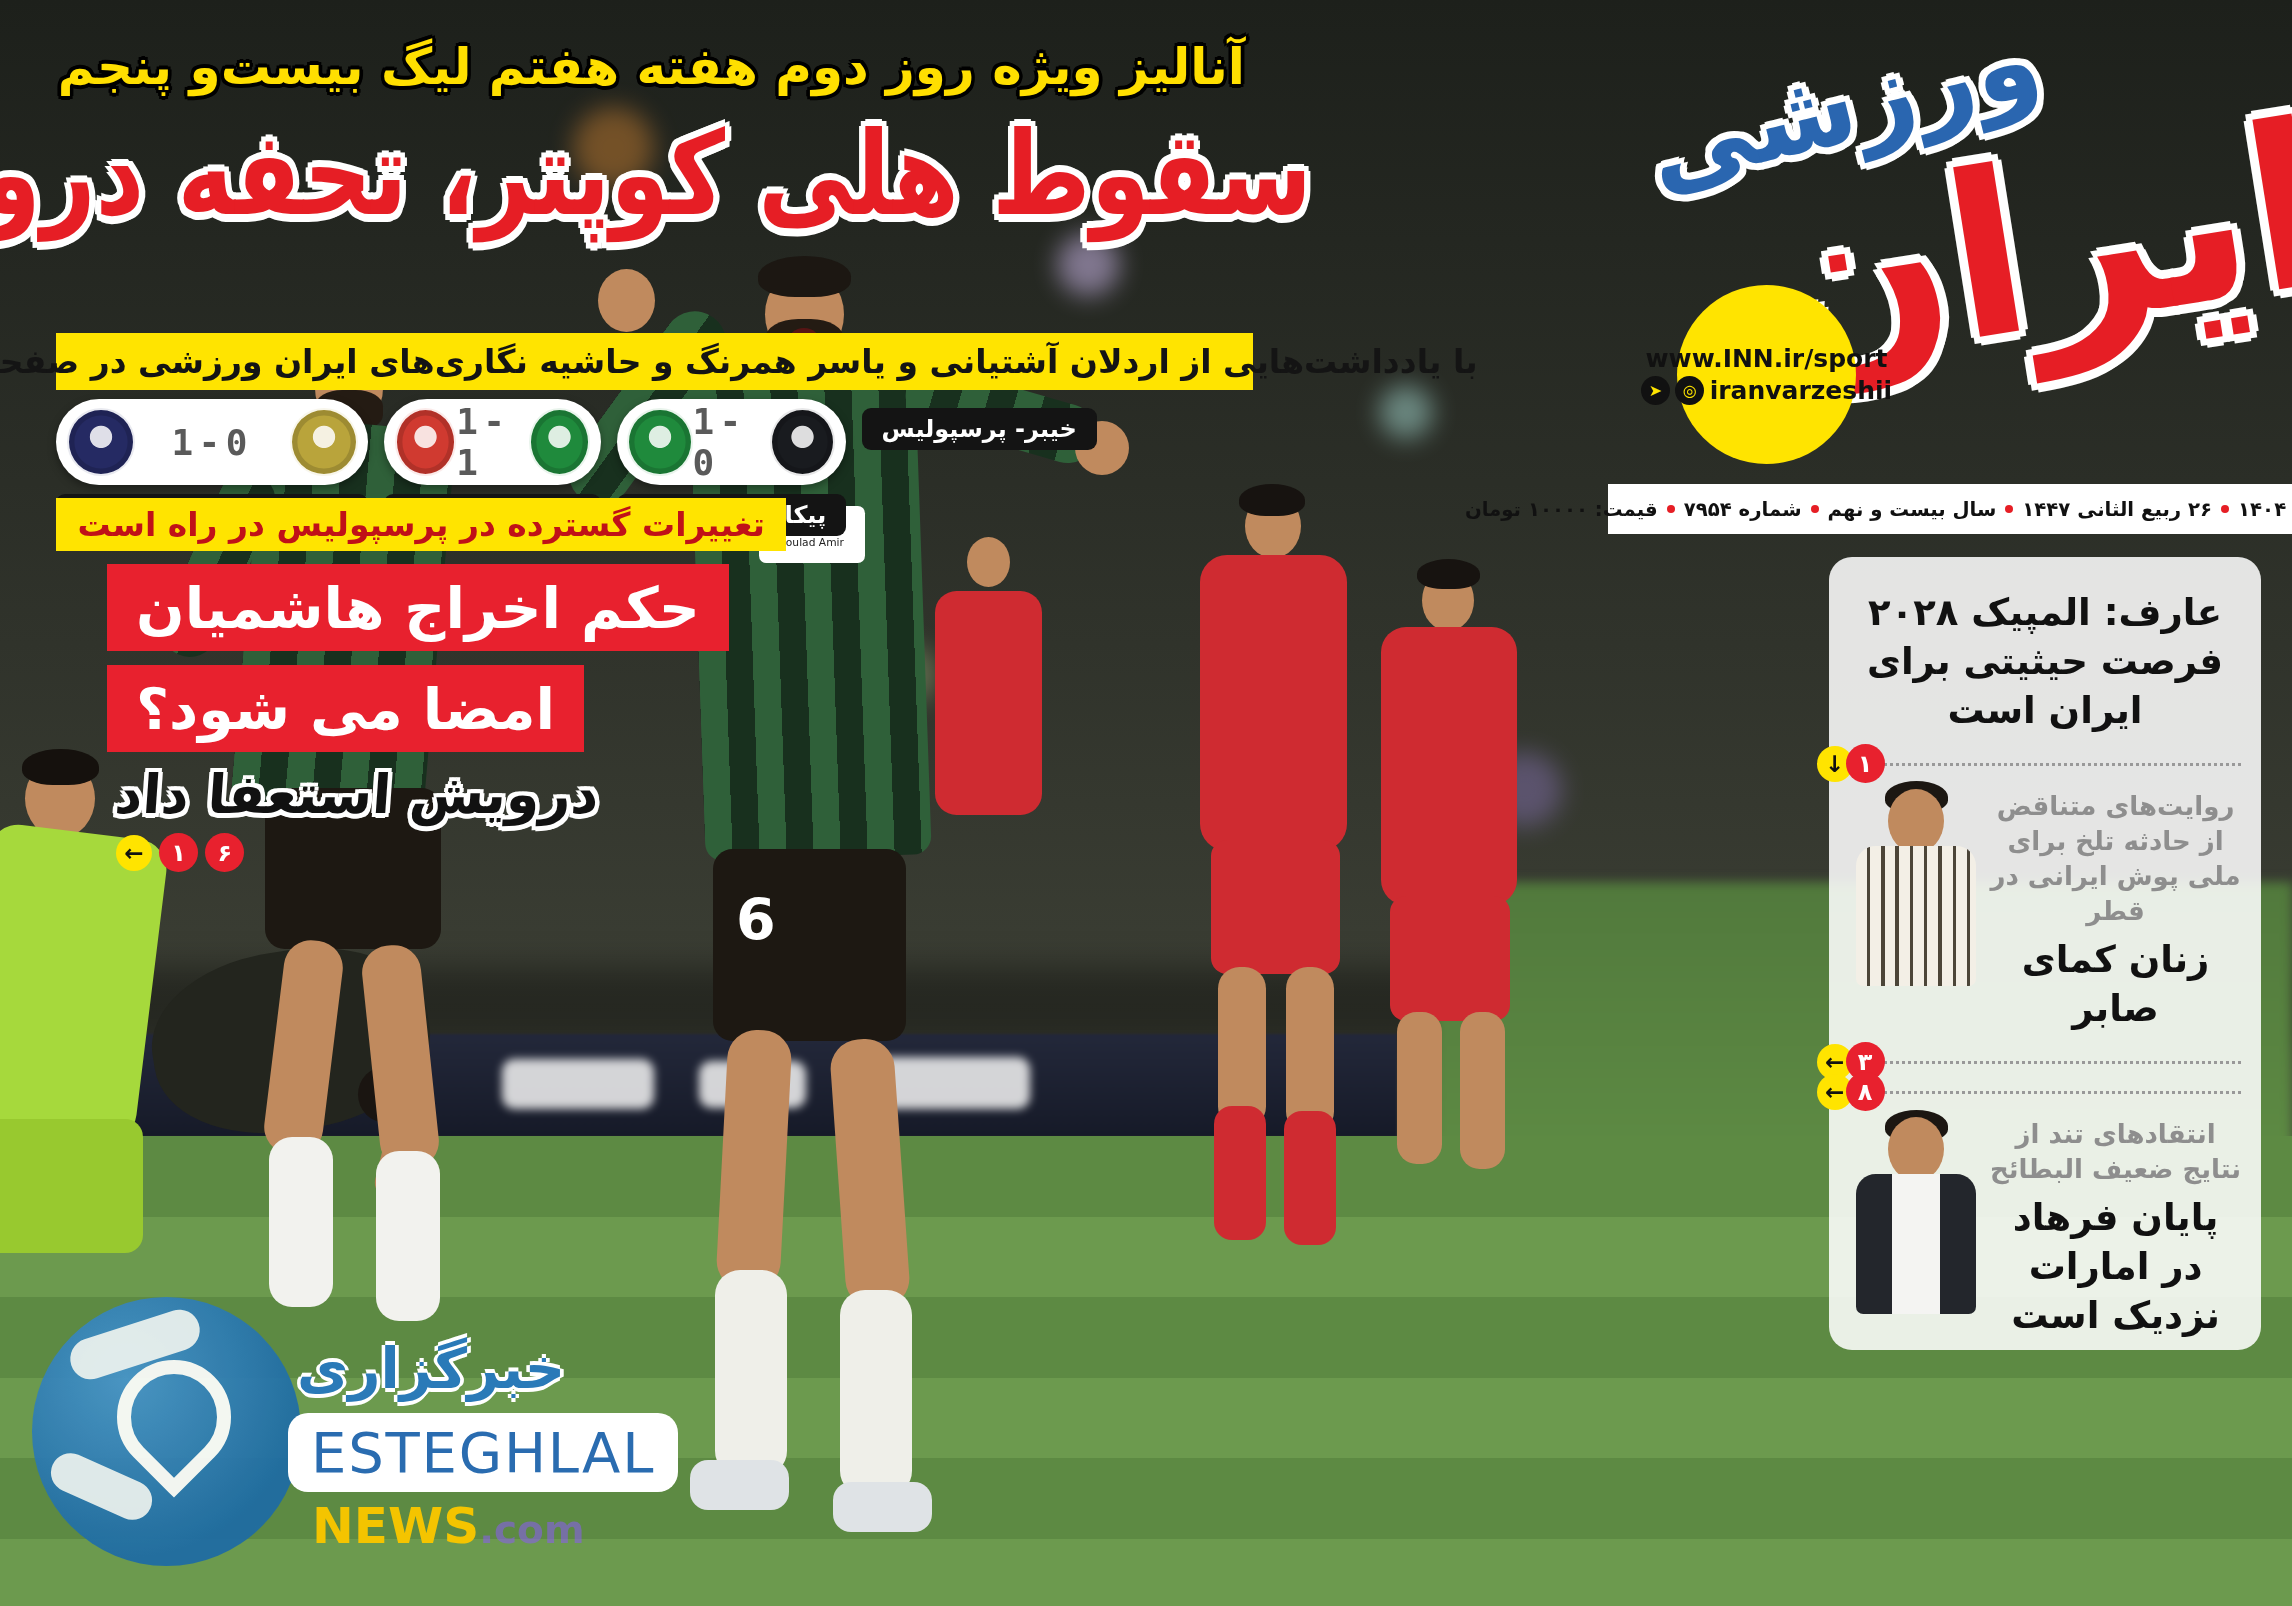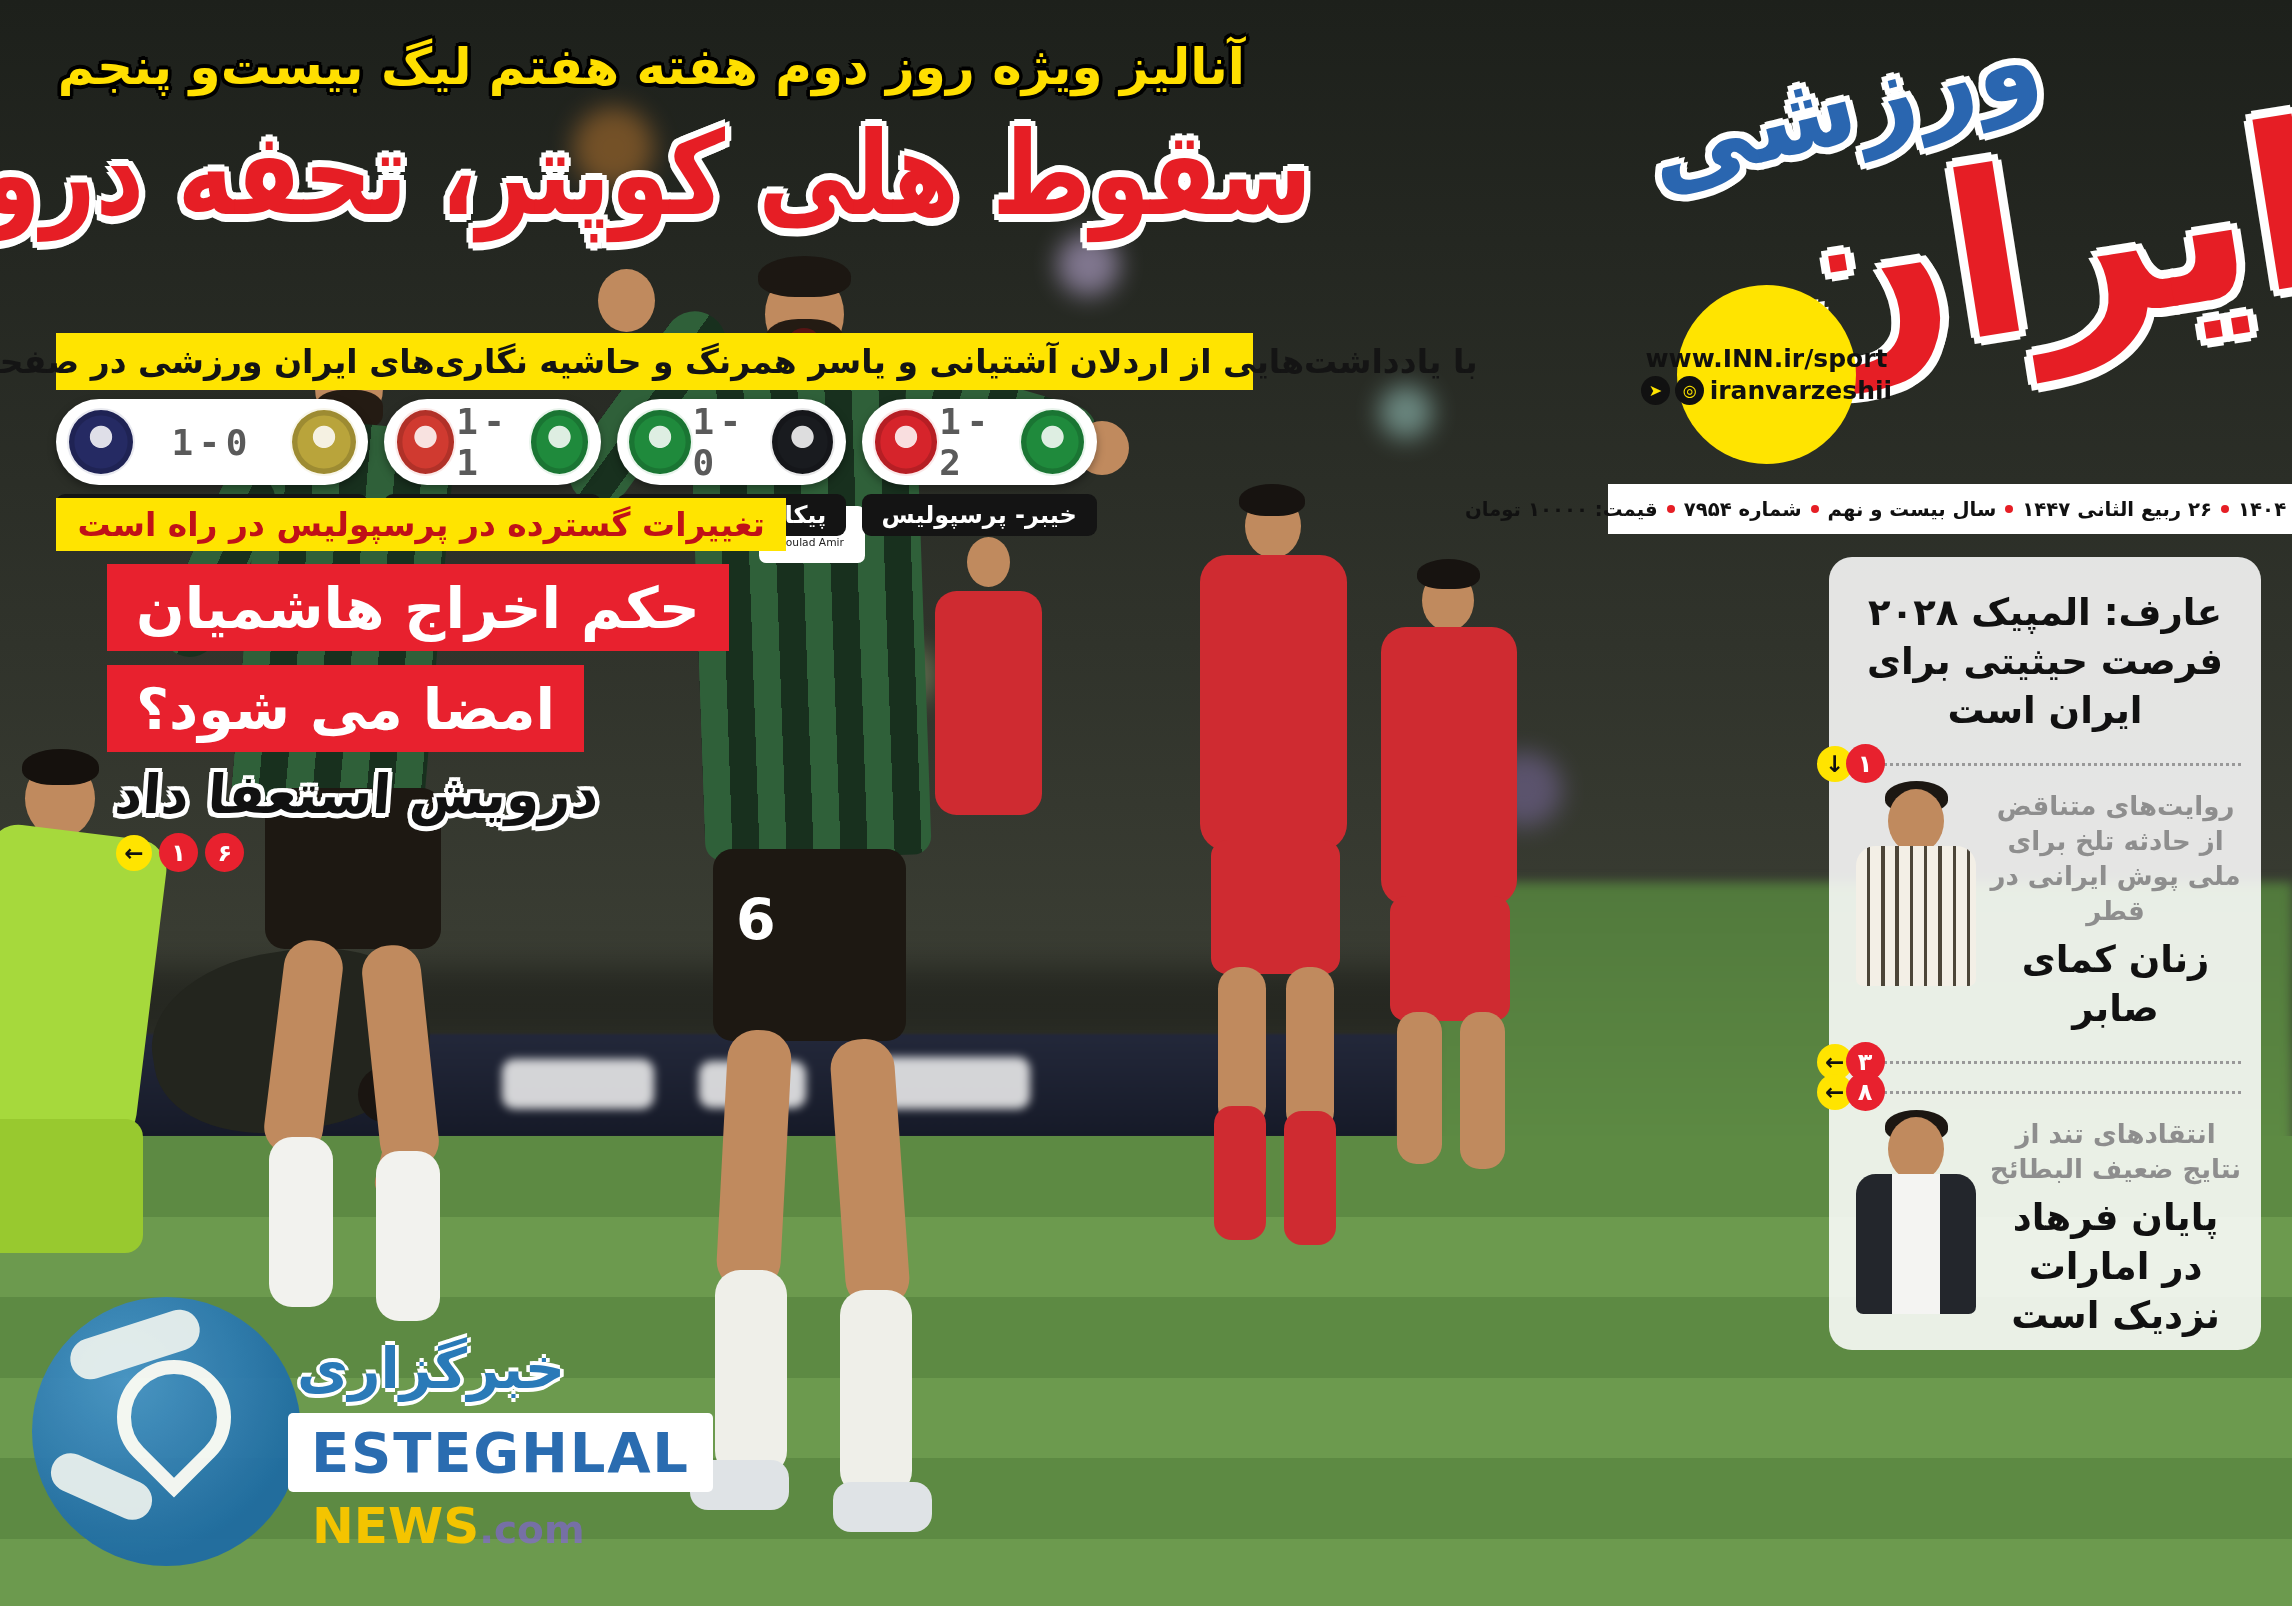--- a/index.html
+++ b/index.html
@@ -108,22 +108,22 @@
   .body-suit{background:linear-gradient(90deg,#23262c 0 30%,#f4f4f2 30% 70%,#23262c 70%);}
 
   
   .wm-ball{left:32px;top:1297px;width:269px;height:269px;border-radius:50%;
     background:radial-gradient(circle at 35% 30%,#4795cc,#1d6ba5 70%);opacity:.92;}
   .wm-pin{position:absolute;left:85px;top:63px;width:86px;height:86px;border:14.3px solid #fff;
     border-radius:50% 50% 50% 0;transform:rotate(-45deg);}
   .wm-seg{position:absolute;background:#fff;opacity:.9;}
   .wm-khabar{left:297px;top:1336px;font-size:56px;font-weight:bold;color:#2a7ab8;white-space:nowrap;
     text-shadow:0 3.6px #fff,0 -3.6px #fff,3.6px 0 #fff,-3.6px 0 #fff;}
-  .wm-esteghlal{left:288px;top:1413px;background:#fff;border-radius:5px;padding:7.2px 23px;
-    color:#2a6cb0;font-size:56px;font-weight:bold;letter-spacing:1.8px;direction:ltr;}
+  .wm-esteghlal{left:288px;top:1413px;background:#fff;border-radius:20px;padding:7.2px 23px;
+    color:#2a6cb0;font-size:56px;font-weight:normal;letter-spacing:1.8px;direction:ltr;}
   .wm-news{left:312px;top:1497px;font-size:50px;font-weight:bold;color:#f4c400;direction:ltr;}
   .wm-com{color:#8b5cf6;opacity:.55;font-size:39px;font-weight:bold;}
 
   .patch{left:759px;top:506px;width:106px;height:57px;background:#fff;border-radius:7.2px;
     display:flex;flex-direction:column;align-items:center;justify-content:center;color:#222;}
   .patch-fa{font-size:13.4px;font-weight:bold;}
   .patch-en{font-size:10.7px;direction:ltr;}
   .shirt-num{left:736px;top:887px;color:#fff;font-size:57px;font-weight:bold;direction:ltr;}
 </style>
 </head>
@@ -231,25 +231,20 @@
     </div>
     <div class="match">
       <div class="pill">
         <span class="club-logo" style="background-color: rgb(31, 138, 60);"></span>
         <span class="score">1-0</span>
         <span class="club-logo" style="background-color: rgb(25, 27, 31);"></span>
       </div>
       <div class="pill-label">پیکان -آلومینیوم</div>
     </div>
     <div class="match">
-      <div class="pill">
-        <span class="club-logo" style="background-color: rgb(214, 36, 43);"></span>
-        <span class="score">1-2</span>
-        <span class="club-logo" style="background-color: rgb(31, 138, 60);"></span>
-      </div>
       <div class="pill-label">خیبر- پرسپولیس</div>
     </div>
   </div>
 
   <div class="abs ls-kicker">تغییرات گسترده در پرسپولیس در راه است</div>
   <div class="abs ls-red ls-red1">حکم اخراج هاشمیان</div>
   <div class="abs ls-red ls-red2">امضا می شود؟</div>
   <div class="abs ls-black">درویش استعفا داد</div>
   <div class="abs badge-row ls-badges">
     <span class="b-arrow">←</span>

